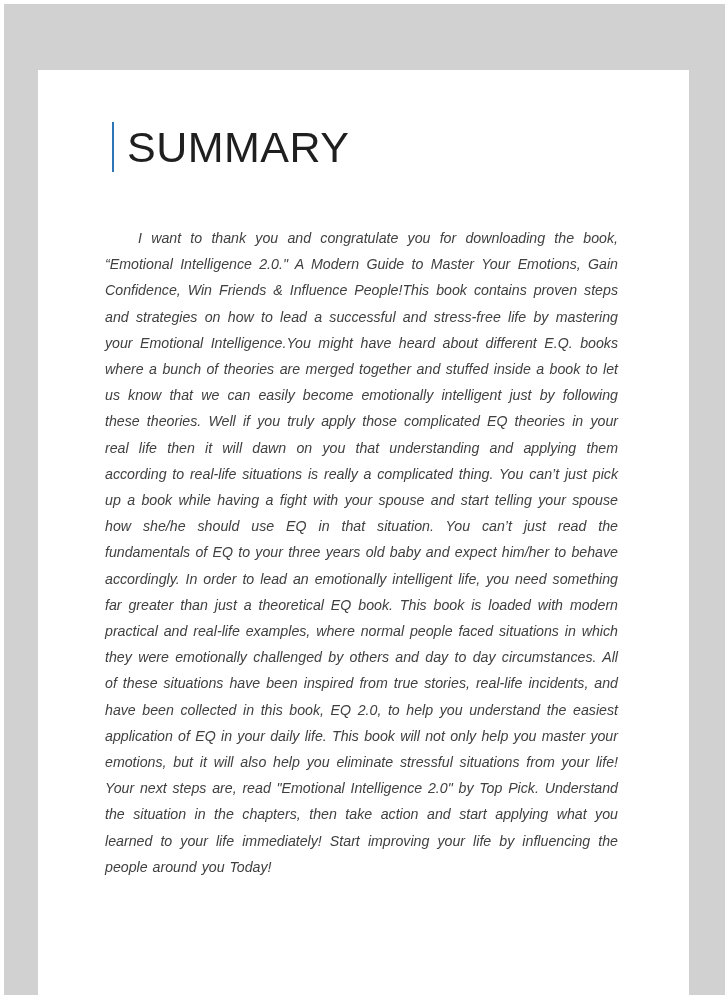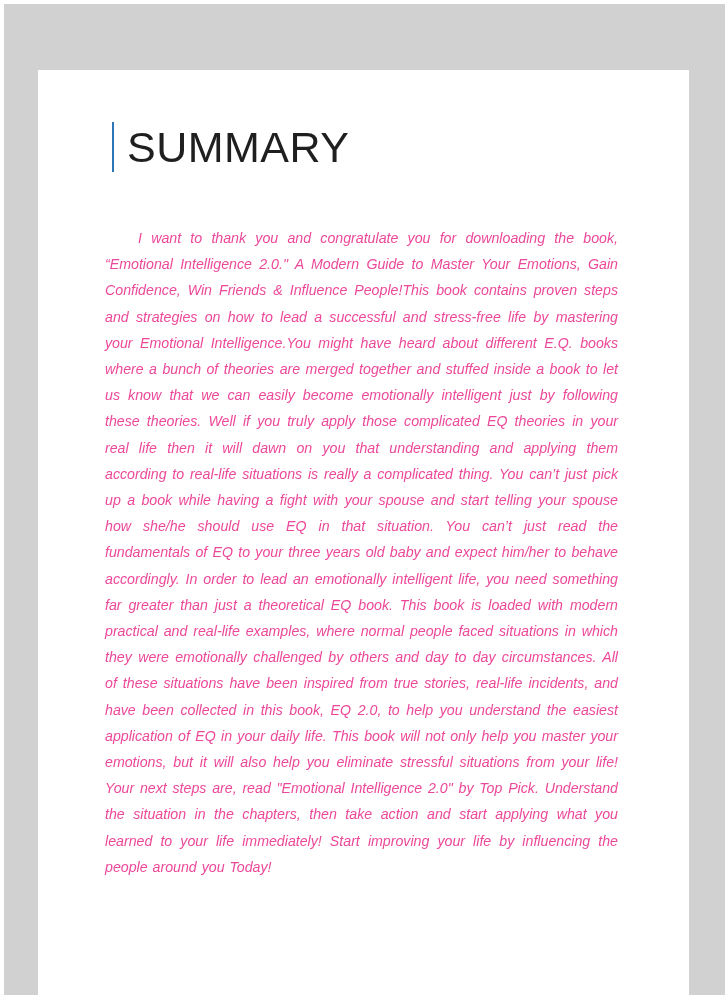--- a/index.html
+++ b/index.html
@@ -61,21 +61,21 @@
   .body-text {
     position: absolute;
     left: 67px;
     top: 155px;
     width: 513px;
     margin: 0;
     font-family: "Liberation Sans", sans-serif;
     font-style: italic;
     font-size: 14.2px;
     line-height: 26.2px;
-    color: #ec4899;
+    color: #404040;
     text-align: justify;
     text-indent: 33px;
     word-spacing: 1px;
   }
 </style>
 </head>
 <body>
 
 <div class="canvas">
   <div class="mat"></div>

